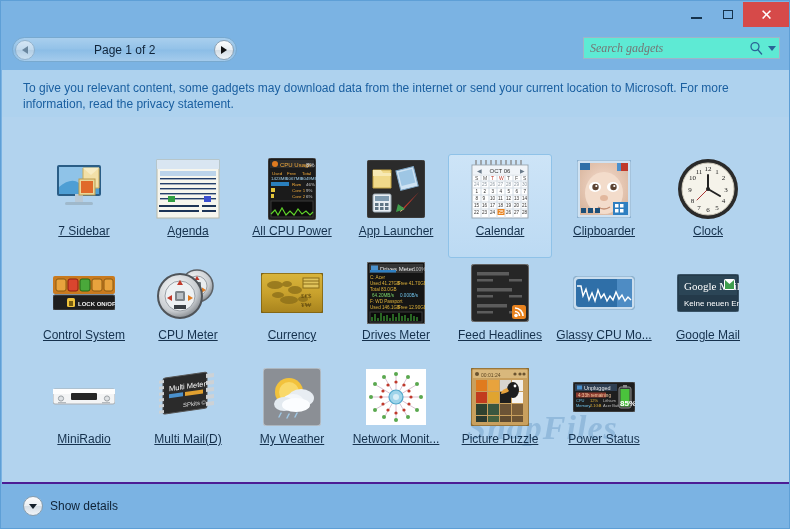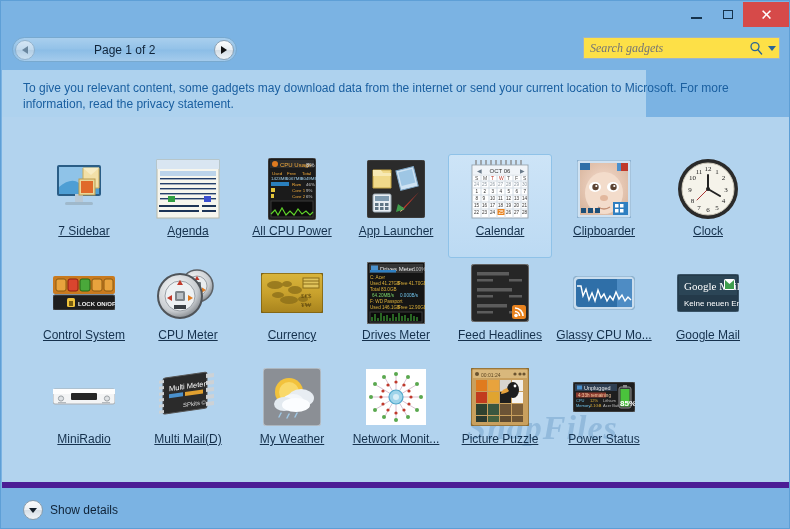--- a/index.html
+++ b/index.html
@@ -120,21 +120,21 @@
     color: #10243a;
     padding: 0 14px;
     white-space: nowrap;
   }
 
   .searchbox {
     position: absolute;
     right: 11px; top: 8px;
     width: 197px;
     height: 22px;
-    background: #fde047;
+    background: #5eead4;
     border: 1px solid #9fb5c7;
     display: flex;
     align-items: center;
     box-sizing: border-box;
   }
   .search-input {
     flex: 1;
     border: none;
     outline: none;
     font-family: "Liberation Serif", serif;
@@ -162,21 +162,21 @@
     width: 0; height: 0;
     border-left: 4px solid transparent;
     border-right: 4px solid transparent;
     border-top: 5px solid #2a6496;
   }
 
   
   .infobar {
     position: absolute;
     left: 1px; top: 69px;
-    width: 644px;
+    width: 788px;
     height: 47px;
     background: #aed2ee;
     box-sizing: border-box;
   }
   .infotext {
     position: absolute;
     left: 21px; top: 10px;
     width: 728px;
     font-family: "Liberation Sans", sans-serif;
     font-size: 12px;
@@ -237,21 +237,21 @@
     text-decoration: underline;
   }
 
   
   .footer {
     position: absolute;
     left: 1px; bottom: 1px;
     width: 788px;
     height: 45px;
     background: #7bb3e3;
-    border-top: 6px solid #4c1d95;
+    border-top: 2px solid #4c1d95;
     box-sizing: border-box;
   }
   .showdetails {
     position: absolute;
     left: 21px; top: 12px;
     display: flex;
     align-items: center;
     gap: 7px;
   }
   .chev-btn {

